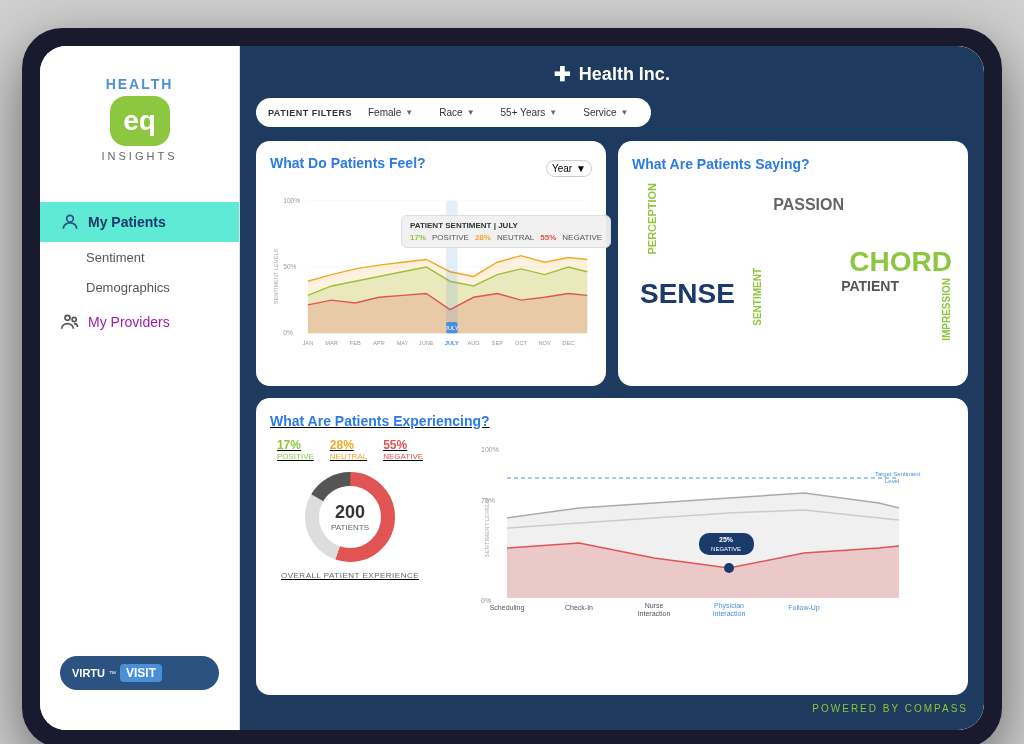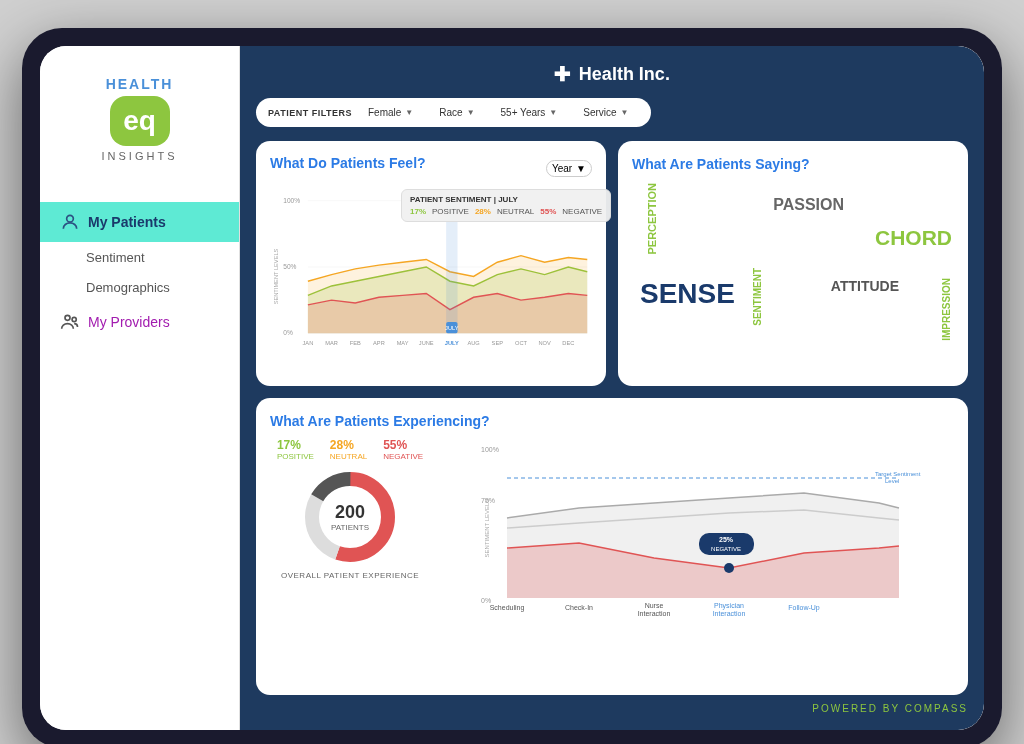--- a/index.html
+++ b/index.html
@@ -234,21 +234,21 @@
       font-size: 10px;
       cursor: pointer;
     }
     
     .line-chart-container {
       position: relative;
       height: 160px;
     }
     .sentiment-tooltip {
       position: absolute;
-      top: 2px;
+      top: 28px;
       left: 50%;
       transform: translateX(-30px);
       background: rgba(240,240,240,0.95);
       border: 1px solid #ddd;
       border-radius: 6px;
       padding: 5px 8px;
       font-size: 8px;
       z-index: 10;
       white-space: nowrap;
     }
@@ -350,20 +350,25 @@
         </div>
         <div class="nav-item">
           <svg class="nav-icon" viewBox="0 0 24 24" fill="none" stroke="#555" stroke-width="2">
             <circle cx="9" cy="7" r="3"></circle>
               <circle cx="17" cy="9" r="2.5"></circle>
               <path d="M2 20c0-3.3 3-6 7-6s7 2.7 7 6"></path>
               <path d="M17 14c2 0 4 1.5 4 4"></path>
           </svg>
           <span class="nav-label" style="color:#a21caf; font-weight:normal;">My Providers</span>
         </div>
+      </div>
+      <div class="virtu-visit">
+        <span class="virtu-text">VIRTU</span>
+        <span style="color:white;font-size:7px;">™</span>
+        <div class="virtu-visit-box">VISIT</div>
       </div>
     </div>
 
     <div class="main-content">
 
       <div class="top-header">
         <div class="brand-title">
           <span class="cross-icon">✚</span>
           <span>Health Inc.</span>
         </div>
@@ -452,34 +457,34 @@
               <text x="290" y="162" font-size="6" fill="#999" text-anchor="middle">NOV</text>
               <text x="315" y="162" font-size="6" fill="#999" text-anchor="middle">DEC</text>
             </svg>
           </div>
         </div>
 
         <div class="chart-card">
           <span class="chart-title">What Are Patients Saying?</span>
           <div class="word-cloud">
             <div style="position:relative;width:100%;height:170px;">
-              <span style="position:absolute;top:48px;right:2px;font-size:21px;font-weight:900;color:#8dc63f;">CHORD</span>
+              <span style="position:absolute;top:68px;right:2px;font-size:28px;font-weight:900;color:#8dc63f;">CHORD</span>
               <span style="position:absolute;top:18px;right:110px;font-size:16px;font-weight:700;color:#666;">PASSION</span>
               <span style="position:absolute;top:100px;left:8px;font-size:28px;font-weight:900;color:#1a3a6b;">SENSE</span>
               <span style="position:absolute;top:5px;left:14px;font-size:11px;font-weight:700;color:#8dc63f;writing-mode:vertical-rl;transform:rotate(180deg)">PERCEPTION</span>
               <span style="position:absolute;top:90px;left:120px;font-size:10px;font-weight:700;color:#8dc63f;writing-mode:vertical-rl;transform:rotate(180deg)">SENTIMENT</span>
-              <span style="position:absolute;top:100px;right:55px;font-size:14px;font-weight:700;color:#555;">ATTITUDE</span>
+              <span style="position:absolute;top:100px;right:55px;font-size:14px;font-weight:700;color:#555;">PATIENT</span>
               <span style="position:absolute;top:100px;right:2px;font-size:10px;font-weight:700;color:#8dc63f;writing-mode:vertical-rl;transform:rotate(180deg)">IMPRESSION</span>
             </div>
           </div>
         </div>
       </div>
 
       <div class="bottom-card">
-        <div style="width:100%;">
+        <div style="width:100%;text-decoration:underline;">
           <span class="chart-title">What Are Patients Experiencing?</span>
           <div style="display:flex;gap:14px;margin-top:8px;">
 
             <div class="donut-section">
               <div style="display:flex;gap:16px;margin-bottom:6px;">
                 <div>
                   <div style="font-size:12px;font-weight:bold;color:#8dc63f;">17%</div>
                   <div style="font-size:8px;color:#8dc63f;">POSITIVE</div>
                 </div>
                 <div>

